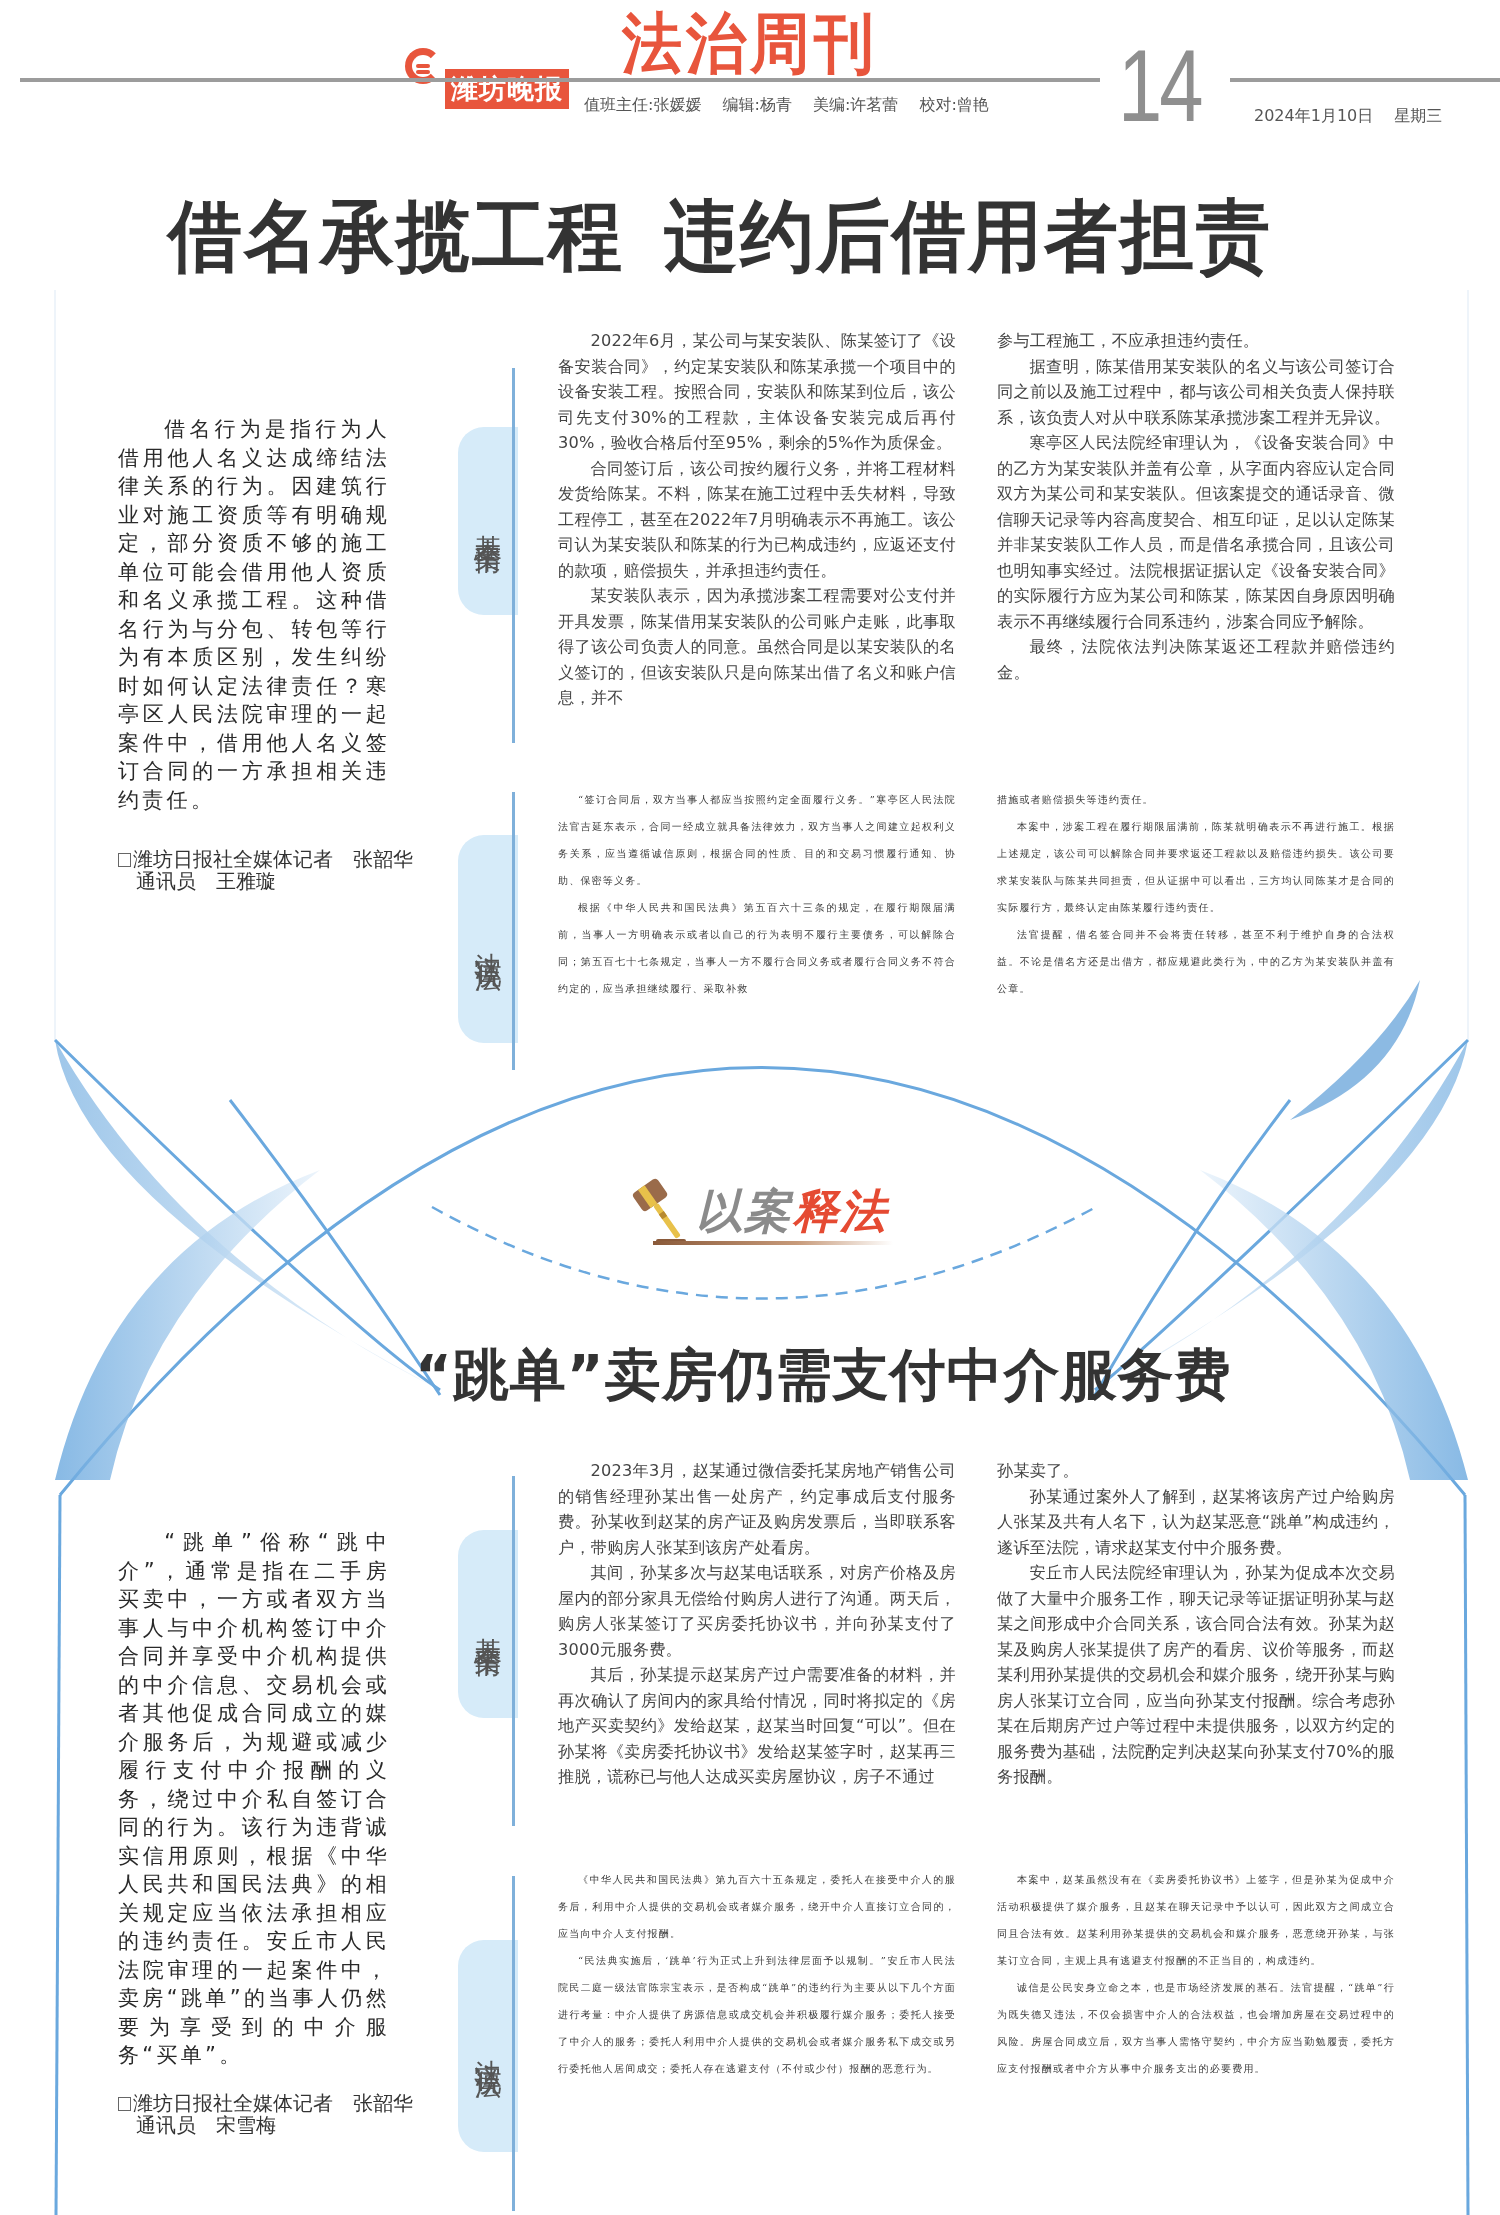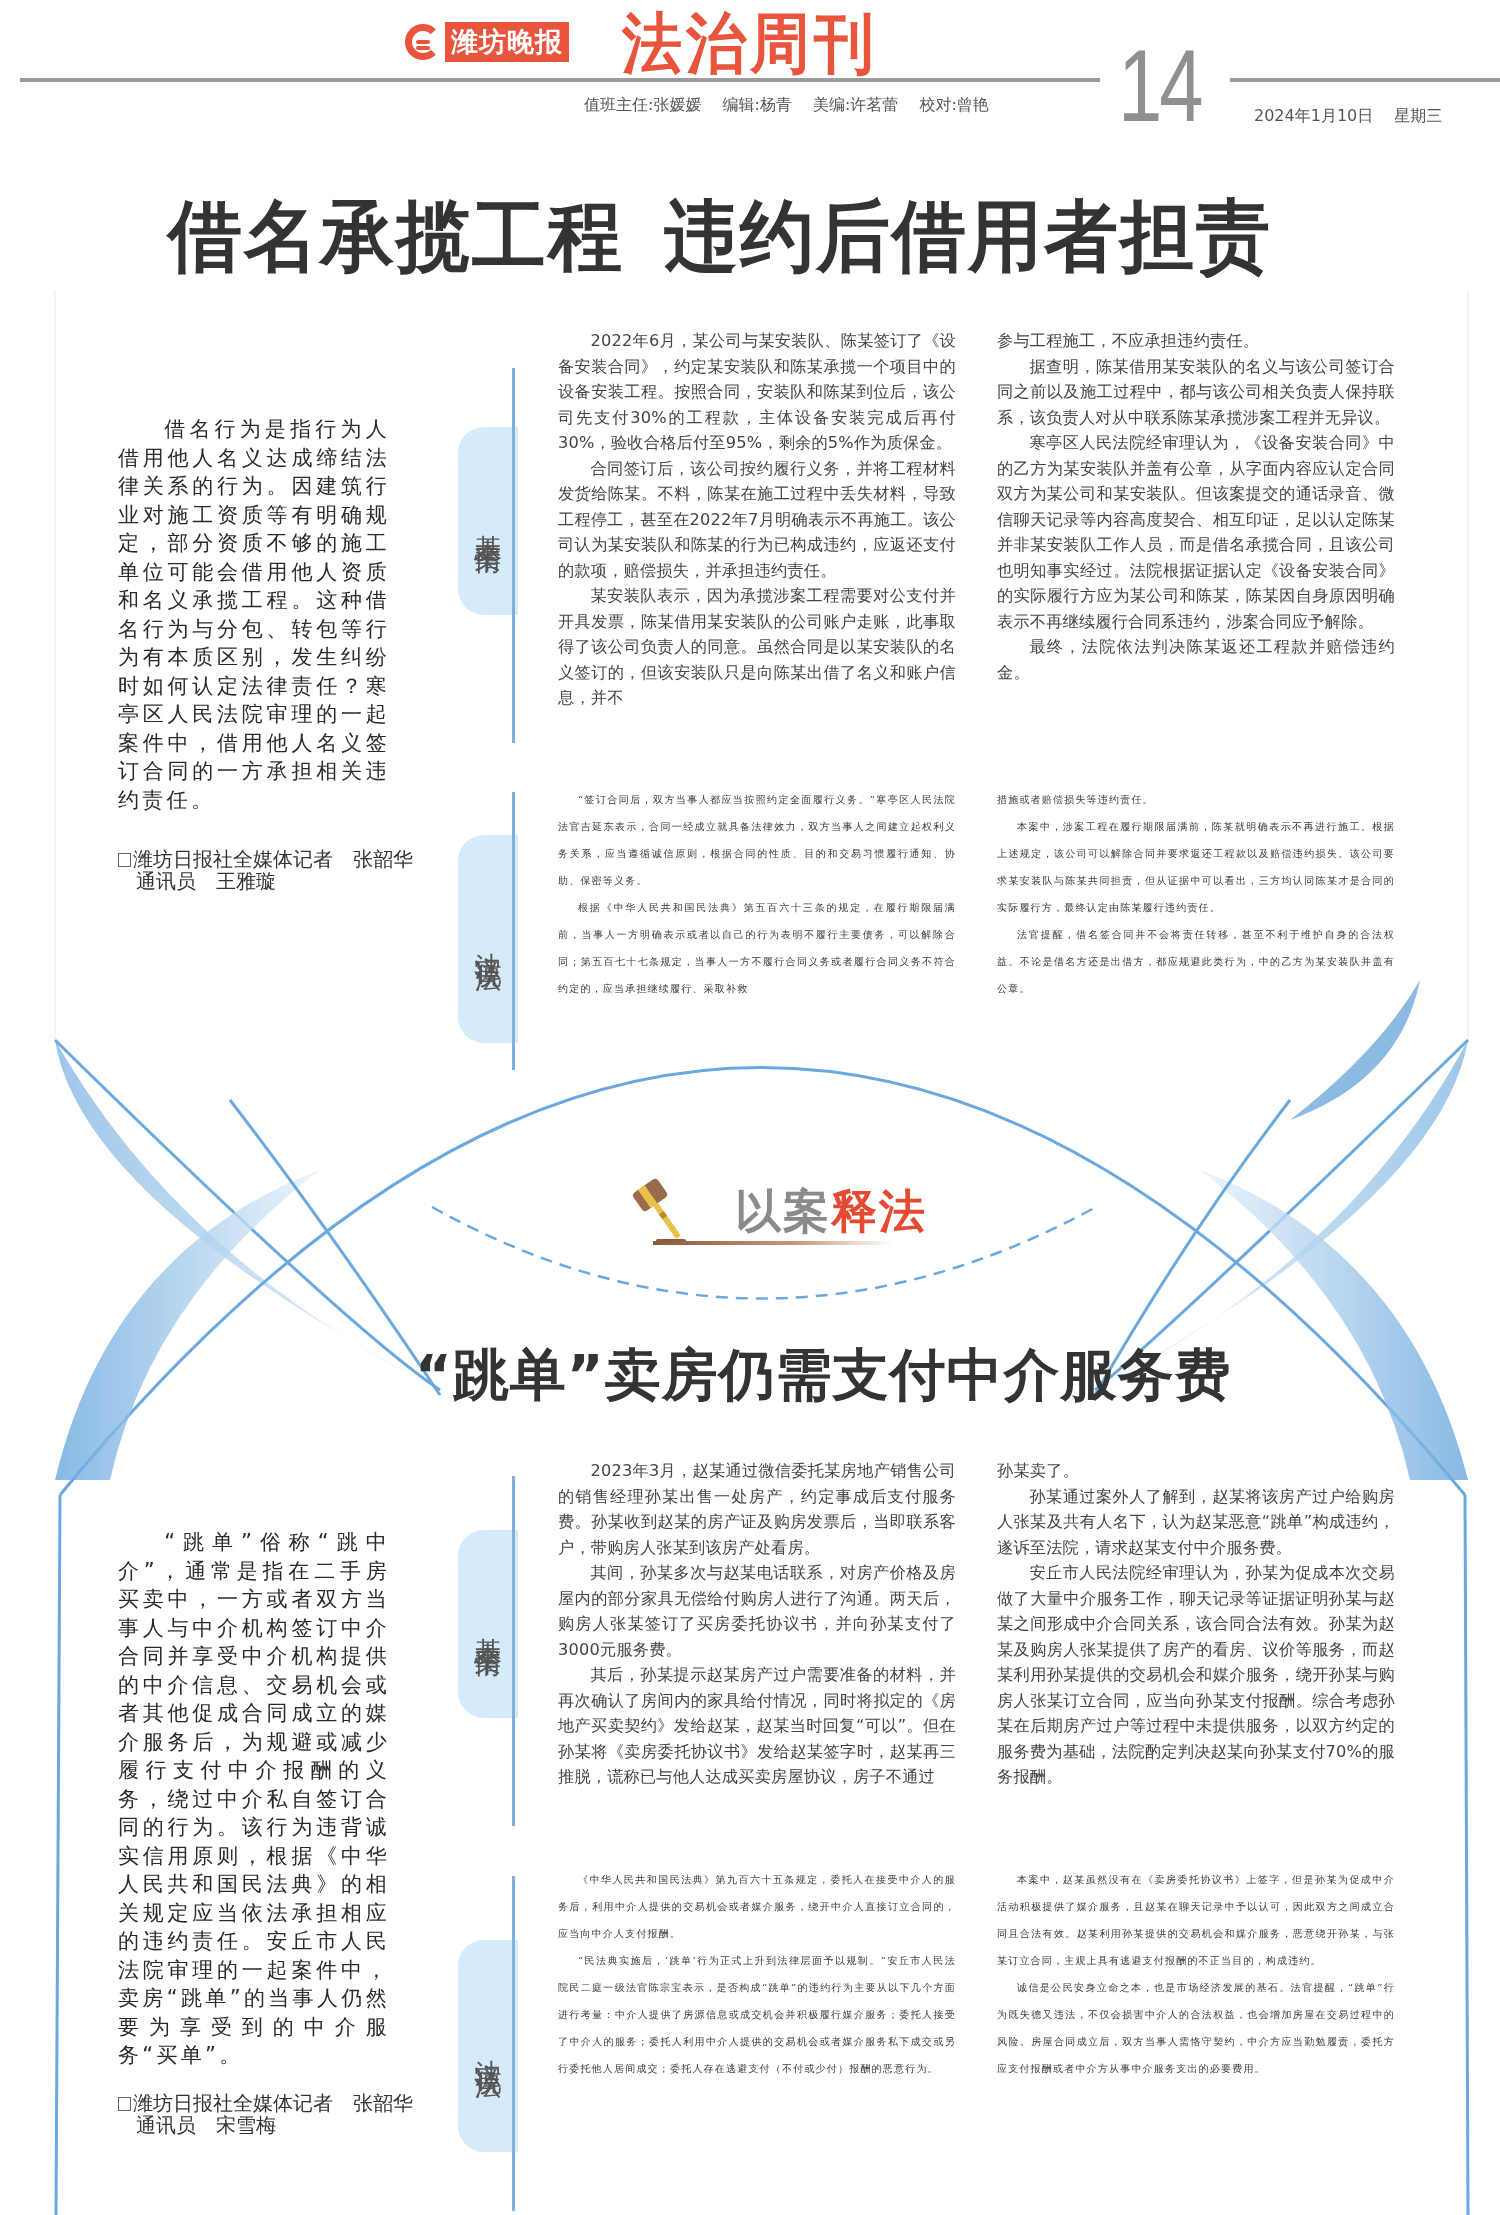--- a/index.html
+++ b/index.html
@@ -4,21 +4,21 @@
 <style>
   * { box-sizing: border-box; margin: 0; padding: 0; }
   html, body { width: 1500px; height: 2215px; background: #ffffff; overflow: hidden; }
   body { position: relative; font-family: "DejaVu Sans", sans-serif; color: #2a2a2a; }
 
   
   .masthead { position: absolute; left: 0; top: 0; width: 1500px; height: 120px; }
   .logo-wrap { position: absolute; left: 405px; top: 22px; display: flex; align-items: center; }
   .logo-mark { width: 36px; height: 36px; border-radius: 50%; border: 7px solid #e8553c; border-right-color: transparent; position: relative; margin-right: 4px; }
   .logo-mark::after { content: ""; position: absolute; left: 4px; top: 9px; width: 14px; height: 4px; background: #e8553c; border-radius: 2px; box-shadow: 0 6px 0 #e8553c; }
-  .logo-paper { background: #e8553c; color: #fff; font-weight: bold; font-size: 27px; padding: 2px 6px; letter-spacing: 1px; font-family: "DejaVu Sans", sans-serif; }
+  .logo-paper { background: #e8553c; color: #fff; font-weight: bold; font-size: 27px; padding: 2px 6px; letter-spacing: 1px; font-family: "DejaVu Sans", sans-serif; margin-top: 47px; }
   .section-title { position: absolute; left: 622px; top: 4px; font-size: 60px; font-weight: bold; color: #e8553c; letter-spacing: 4px; font-family: "DejaVu Serif", serif; transform: scaleY(1.1); }
   .rule-left { position: absolute; left: 20px; top: 78px; width: 1080px; height: 4px; background: #9c9c9c; }
   .rule-right { position: absolute; left: 1230px; top: 78px; width: 270px; height: 4px; background: #9c9c9c; }
   .page-num { position: absolute; left: 1118px; top: 28px; font-size: 102px; color: #8f8f8f; font-family: "Liberation Sans", sans-serif; letter-spacing: -4px; transform: scaleX(0.78); transform-origin: left; }
   .staff { position: absolute; left: 584px; top: 95px; font-size: 16px; color: #555; letter-spacing: 0px; white-space: nowrap; }
   .staff span { margin-right: 16px; }
   .date { position: absolute; left: 1254px; top: 106px; font-size: 16px; color: #555; white-space: nowrap; }
   .date span + span { margin-left: 16px; }
 
   
@@ -57,21 +57,21 @@
   .c1b { left: 997px; top: 328px; }
   .c2a { left: 558px; top: 786px; }
   .c2b { left: 997px; top: 786px; }
   .c3a { left: 558px; top: 1458px; }
   .c3b { left: 997px; top: 1458px; }
   .c4a { left: 558px; top: 1866px; }
   .c4b { left: 997px; top: 1866px; }
 
   
   .banner { position: absolute; left: 618px; top: 1175px; width: 290px; height: 80px; }
-  .banner-text { position: absolute; left: 78px; top: 6px; font-size: 46px; font-weight: bold; white-space: nowrap; letter-spacing: 2px; margin-left: 39px; }
+  .banner-text { position: absolute; left: 78px; top: 6px; font-size: 46px; font-weight: bold; font-style: italic; white-space: nowrap; letter-spacing: 2px; }
   .banner-grey { color: #8b8b8b; }
   .banner-red { color: #e54a32; }
   .banner-base { position: absolute; left: 35px; top: 66px; width: 240px; height: 4px; background: linear-gradient(90deg, #8a5a3a, #c79a7a 60%, rgba(255,255,255,0)); }
   .gavel { position: absolute; left: 0; top: 0; width: 80px; height: 80px; }
 </style>
 </head>
 <body>
 
 <svg class="deco" viewBox="0 0 1500 2215" xmlns="http://www.w3.org/2000/svg">
   <defs>

